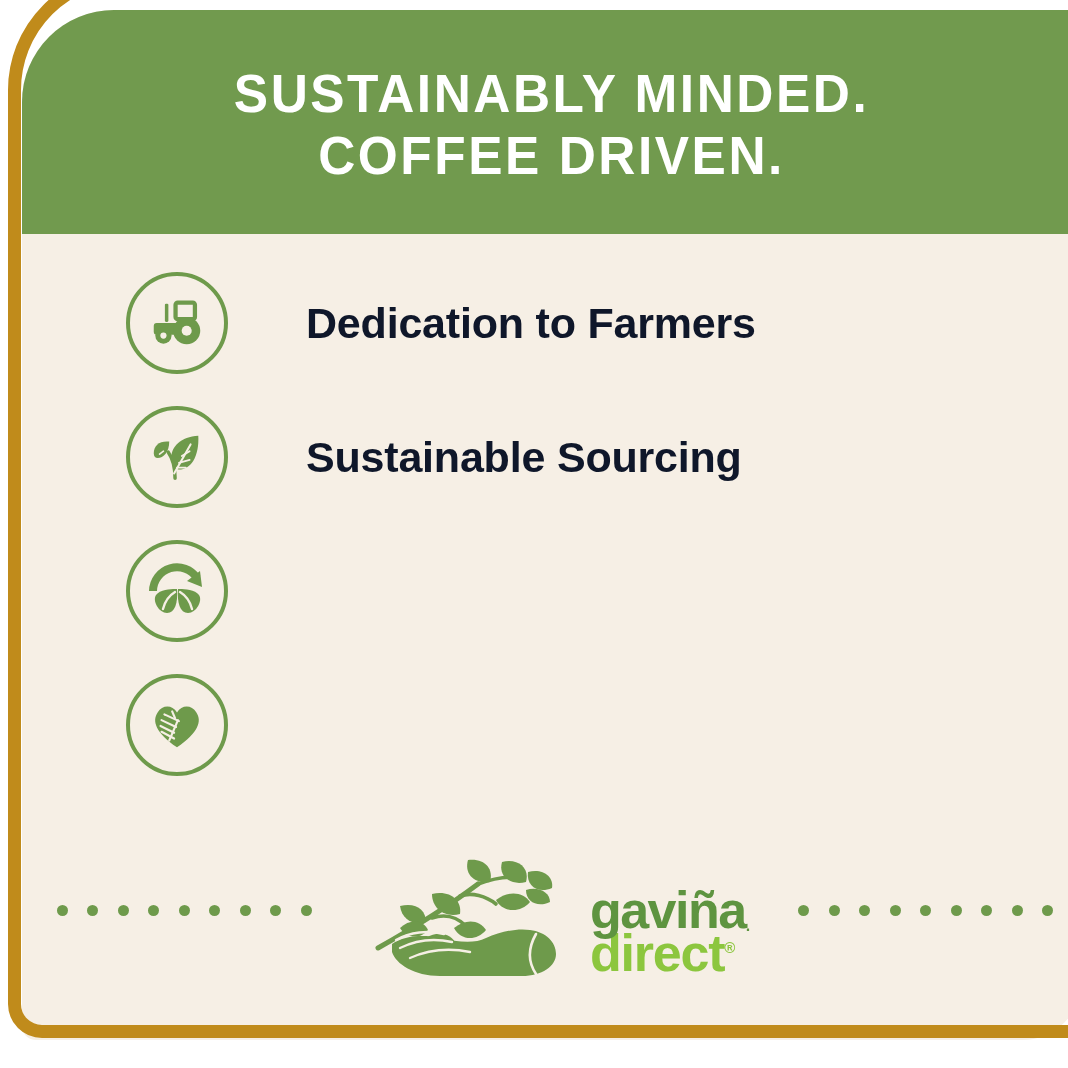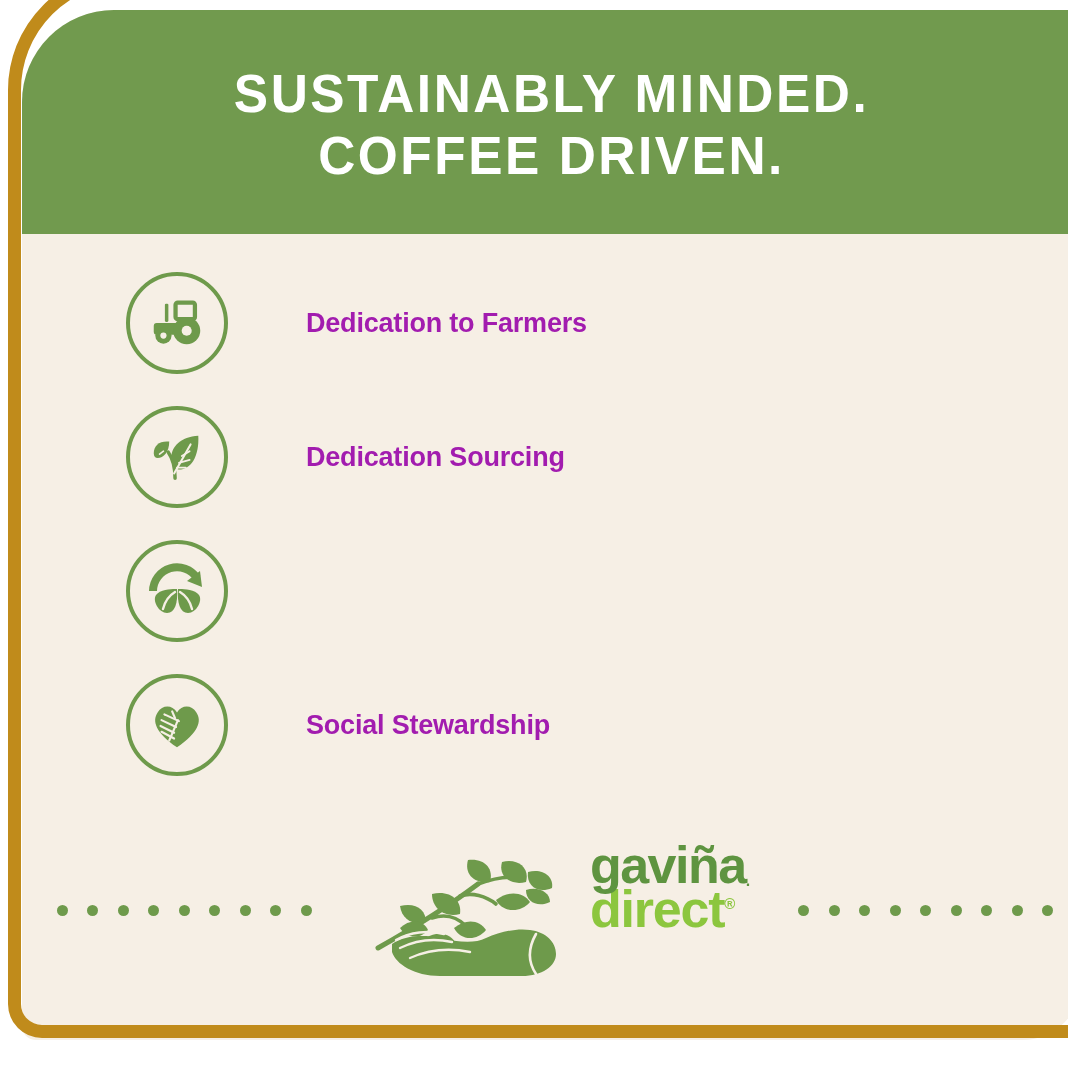--- a/index.html
+++ b/index.html
@@ -94,24 +94,24 @@
     border: 4px solid #6E9A4B;
     border-radius: 50%;
     display: flex;
     align-items: center;
     justify-content: center;
     box-sizing: border-box;
   }
   .icon-circle svg { display: block; }
   .feature-label {
     margin-left: 78px;
-    color: #a21caf;
+    color: #0f172a;
     font-family: "Liberation Sans", sans-serif;
     font-weight: 700;
-    font-size: 27px;
+    font-size: 43px;
     letter-spacing: -0.2px;
     white-space: nowrap;
   }
 
   
   .footer {
     display: flex;
     align-items: center;
     justify-content: center;
     margin-top: 52px;
@@ -126,21 +126,21 @@
     width: 11px;
     height: 11px;
     border-radius: 50%;
     background: #6E9A4B;
   }
   .dots.left  { margin-right: 58px; }
   .dots.right { margin-left: 48px; }
 
   .logo {
     display: flex;
-    align-items: flex-start;
+    align-items: flex-end;
   }
   .logo-mark { display: block; }
   .logo-words {
     margin-left: 8px;
     line-height: 0.84;
   }
   .logo-word-1 {
     font-family: "Liberation Sans", sans-serif;
     font-weight: 700;
     font-size: 52px;
@@ -205,21 +205,21 @@
             <g fill="#6E9A4B">
               <path d="M30 54 C30 42 28 34 23 27" stroke="#6E9A4B" stroke-width="3.6" fill="none" stroke-linecap="round"></path>
               <path d="M54 10 C36 11 26 21 26 33 C26 40 30 44 34 45 C46 45 55 32 54 10 Z"></path>
               <path d="M8 28 C8 20 14 15 24 16 C24 27 18 33 12 33 C9.5 33 8 31 8 28 Z"></path>
               <path d="M29 49 L46 19" stroke="#F6EFE5" stroke-width="2.1" fill="none" stroke-linecap="round"></path>
               <path d="M34 38 L45 35 M32 43 L41 43 M37 31 L45 26" stroke="#F6EFE5" stroke-width="1.9" fill="none" stroke-linecap="round"></path>
               <path d="M18 26 L14 29" stroke="#F6EFE5" stroke-width="1.7" fill="none" stroke-linecap="round"></path>
             </g>
           </svg>
         </div>
-        <div class="feature-label">Dedication Sourcing</div>
+        <div class="feature-label">Sustainable Sourcing</div>
       </div>
 
       <div class="feature-row">
         <div class="icon-circle">
           <svg width="64" height="64" viewBox="0 0 64 64">
             <g fill="#6E9A4B">
               <path d="M8 32 A24 24 0 0 1 52 19" stroke="#6E9A4B" stroke-width="8" fill="none" stroke-linecap="butt"></path>
               <polygon points="57,28 42,22 55,12"></polygon>
               <path d="M32 30 C32 30 16 29 11 36 C7 42 14 54 22 54 C30 54 33 44 32 30 Z"></path>
               <path d="M18 50 C20 42 25 36 30 33" stroke="#F6EFE5" stroke-width="2.4" fill="none" stroke-linecap="round"></path>
@@ -239,21 +239,20 @@
                 <path d="M19 21 L34 28"></path>
                 <path d="M16 27 L31 34"></path>
                 <path d="M15 33 L29 40"></path>
                 <path d="M16 39 L29 46"></path>
                 <path d="M27 18 L30 25"></path>
                 <path d="M33 27 L24 48"></path>
               </g>
             </g>
           </svg>
         </div>
-        <div class="feature-label">Social Stewardship</div>
       </div>
 
     </div>
 
     <div class="footer">
 
       <div class="dots left">
         <span class="dot"></span>
         <span class="dot"></span>
         <span class="dot"></span>

